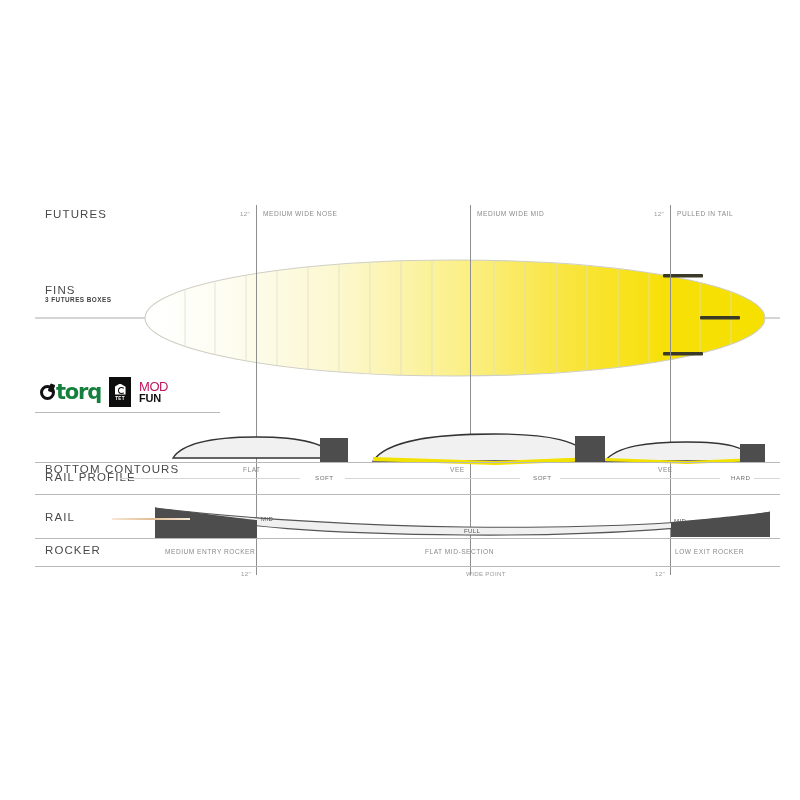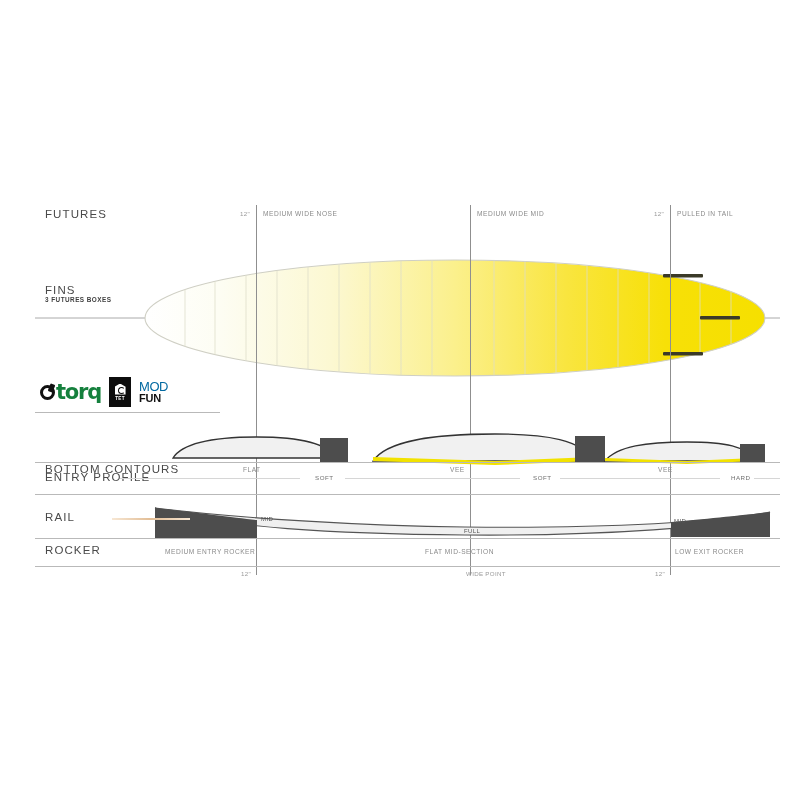--- a/index.html
+++ b/index.html
@@ -93,21 +93,21 @@
     width:11px;height:11px;background:#fff;
     clip-path:polygon(50% 0%,100% 30%,100% 100%,0% 100%,0% 30%);
     position:relative;
   }
   .tet-glyph:after{
     content:"";position:absolute;left:3px;top:3.5px;width:5px;height:5px;
     border:1.3px solid #0d0d0d;border-radius:50%;border-right-color:transparent;
   }
   .tet-text{font-size:4.6px;color:#fff;font-weight:700;letter-spacing:.3px;}
   .mod-fun{line-height:.92;font-family:"Liberation Sans", sans-serif;}
-  .mod-fun .mod{font-size:13px;color:#0369a1;letter-spacing:-.5px;display:block;font-weight:400;}
+  .mod-fun .mod{font-size:13px;color:#be185d;letter-spacing:-.5px;display:block;font-weight:400;}
   .mod-fun .fun{font-size:11px;color:#111;letter-spacing:-.3px;display:block;font-weight:700;}
 
   
   .sec{position:absolute;}
 </style>
 </head>
 <body>
 
 <div id="stage">
 
@@ -162,21 +162,21 @@
   <div class="vguide" style="left:470px;top:205px;height:370px;"></div>
   <div class="vguide" style="left:670px;top:205px;height:370px;"></div>
 
   <div class="row-label" style="left:45px;top:208px;">FUTURES</div>
 
   <div class="row-label" style="left:45px;top:284px;">FINS</div>
   <div class="sub-label" style="left:45px;top:296px;">3 FUTURES BOXES</div>
 
   <div class="row-label" style="left:45px;top:463px;">BOTTOM  CONTOURS</div>
 
-  <div class="row-label" style="left:45px;top:471px;">ENTRY PROFILE</div>
+  <div class="row-label" style="left:45px;top:471px;">RAIL PROFILE</div>
 
   <div class="row-label" style="left:45px;top:511px;">RAIL</div>
 
   <div class="row-label" style="left:45px;top:544px;">ROCKER</div>
 
   <div class="tick-label" style="left:240px;top:210px;">12"</div>
   <div class="zone-label" style="left:263px;top:210px;">MEDIUM WIDE NOSE</div>
 
   <div class="zone-label" style="left:477px;top:210px;">MEDIUM WIDE MID</div>
 

